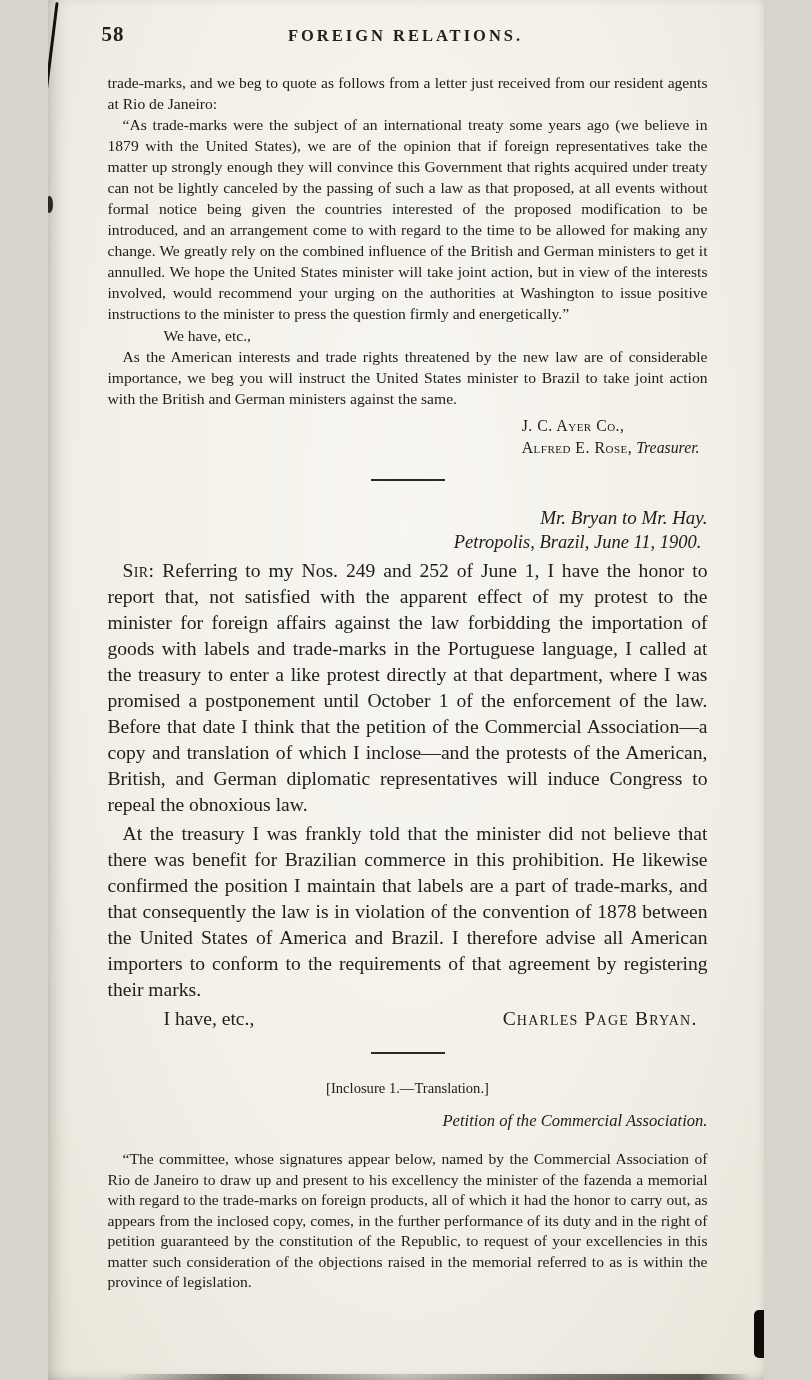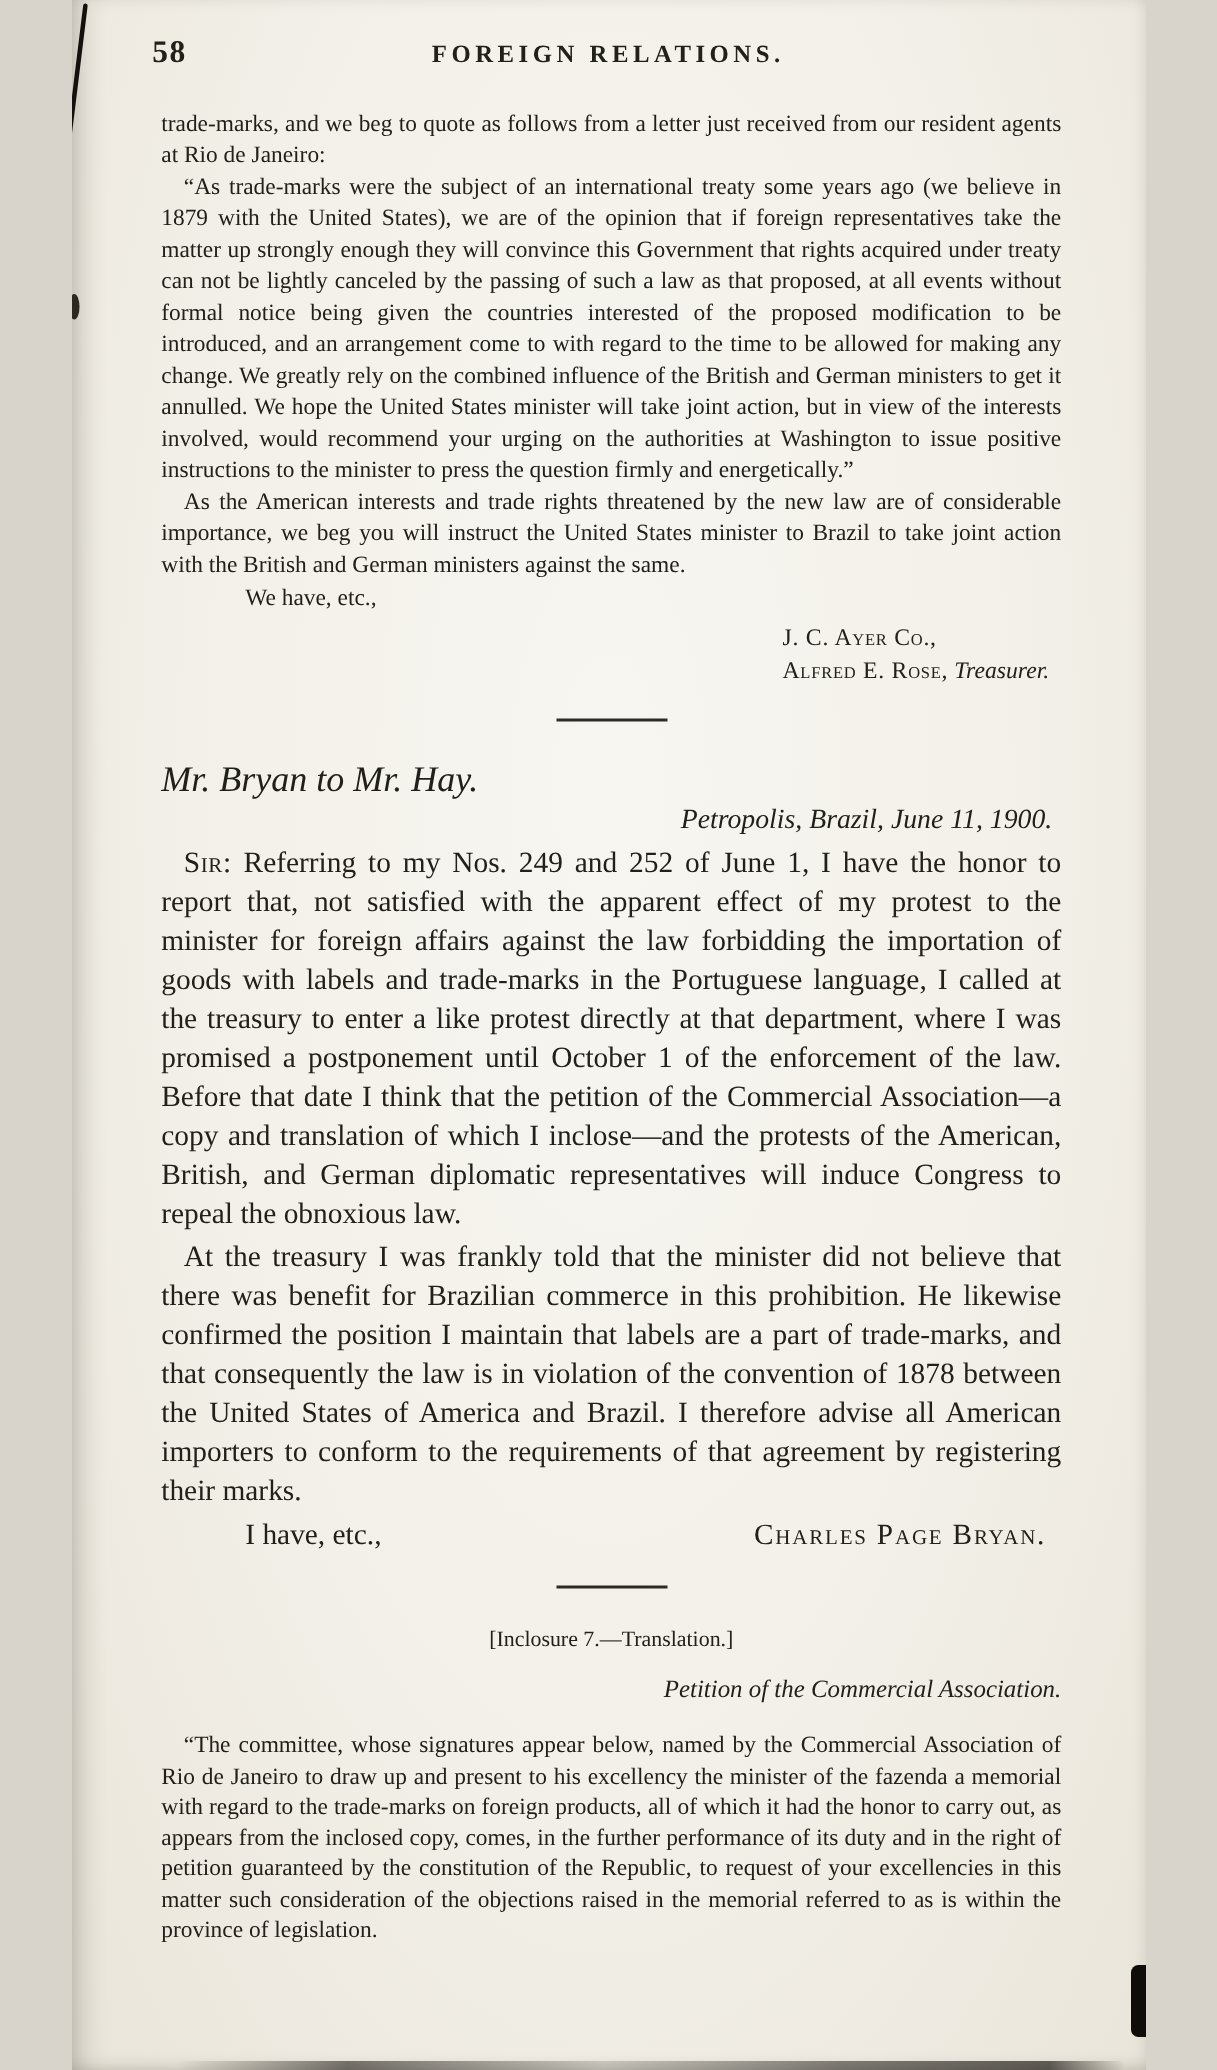--- a/index.html
+++ b/index.html
@@ -39,21 +39,21 @@
   .ital { font-style: italic; }
   .sc { font-variant: small-caps; }
 
   .valediction { text-indent: 56px; margin-top: 1px; }
 
   .sigblock { width: fit-content; margin: 6px 8px 16px auto; font-size: 15.8px; line-height: 22px; text-align: left; }
   .sigblock .sc { letter-spacing: 0.5px; }
 
   .rule { width: 74px; height: 2px; background: #2c2a24; margin: 20px auto 0 auto; }
 
-  .letterhead { margin: 26px 0 0 0; text-align: left; font-style: italic; font-weight: normal; font-size: 24px; }
+  .letterhead { margin: 26px 0 0 0; text-align: right; font-style: italic; font-weight: normal; font-size: 19px; }
 
   .numline { position: relative; margin-top: 22px; height: 26px; }
   .docnum { position: absolute; left: 0; top: 1px; font-size: 19px; }
   .legation { display: block; text-align: center; font-size: 18.5px; letter-spacing: 0.6px; }
   .dateline { text-align: right; padding-right: 6px; font-size: 18.5px; line-height: 25px; margin-top: 1px; }
 
   .bodypara { margin-top: 3px; }
   .bodypara .sc { letter-spacing: 0.4px; }
 
   .closeline { display: flex; justify-content: space-between; align-items: baseline; margin-top: 3px; padding: 0 10px 0 56px; }
@@ -75,22 +75,22 @@
 
   <header class="running-head">
     <span class="pagenum">58</span>
     <span class="headtitle">FOREIGN RELATIONS.</span>
   </header>
 
   <main class="content">
 
     <p class="small">trade-marks, and we beg to quote as follows from a letter just received from our resident agents at Rio de Janeiro:</p>
     <p class="small indent">“As trade-marks were the subject of an international treaty some years ago (we believe in 1879 with the United States), we are of the opinion that if foreign representatives take the matter up strongly enough they will convince this Government that rights acquired under treaty can not be lightly canceled by the passing of such a law as that proposed, at all events without formal notice being given the countries interested of the proposed modification to be introduced, and an arrangement come to with regard to the time to be allowed for making any change. We greatly rely on the combined influence of the British and German ministers to get it annulled. We hope the United States minister will take joint action, but in view of the interests involved, would recommend your urging on the authorities at Washington to issue positive instructions to the minister to press the question firmly and energetically.”</p>
+    <p class="small valediction">We have, etc.,</p>
     <p class="small indent">As the American interests and trade rights threatened by the new law are of considerable importance, we beg you will instruct the United States minister to Brazil to take joint action with the British and German ministers against the same.</p>
-    <p class="small valediction">We have, etc.,</p>
 
     <div class="sigblock">
       <div class="sc">J. C. Ayer Co.,</div>
       <div><span class="sc">Alfred E. Rose,</span> <span class="ital">Treasurer.</span></div>
     </div>
 
     <div class="rule"></div>
 
     <h2 class="letterhead">Mr. Bryan to Mr. Hay.</h2>
 
@@ -99,18 +99,18 @@
     <p class="big indent bodypara"><span class="sc">Sir:</span><span> Referring to my Nos. 249 and 252 of June 1, I have the honor to report that, not satisfied with the apparent effect of my protest to the minister for foreign affairs against the law forbidding the importation of goods with labels and trade-marks in the Portuguese language, I called at the treasury to enter a like protest directly at that department, where I was promised a postponement until October 1 of the enforcement of the law.  Before that date I think that the petition of the Commercial Association—a copy and translation of which I inclose—and the protests of the American, British, and German diplomatic representatives will induce Congress to repeal the obnoxious law.</span></p>
     <p class="big indent bodypara">At the treasury I was frankly told that the minister did not believe that there was benefit for Brazilian commerce in this prohibition.  He likewise confirmed the position I maintain that labels are a part of trade-marks, and that consequently the law is in violation of the convention of 1878 between the United States of America and Brazil.  I therefore advise all American importers to conform to the requirements of that agreement by registering their marks.</p>
 
     <div class="closeline">
       <span class="big">I have, etc.,</span>
       <span class="big sc sig2">Charles Page Bryan.</span>
     </div>
 
     <div class="rule"></div>
 
-    <div class="inclosure-caption">[Inclosure 7.—Translation.]</div>
+    <div class="inclosure-caption">[Inclosure 1.—Translation.]</div>
     <h3 class="inclosure-title">Petition of the Commercial Association.</h3>
     <p class="small indent petition">“The committee, whose signatures appear below, named by the Commercial Association of Rio de Janeiro to draw up and present to his excellency the minister of the fazenda a memorial with regard to the trade-marks on foreign products, all of which it had the honor to carry out, as appears from the inclosed copy, comes, in the further performance of its duty and in the right of petition guaranteed by the constitution of the Republic, to request of your excellencies in this matter such consideration of the objections raised in the memorial referred to as is within the province of legislation.</p>
 
   </main>
 </div>
 
 </body></html>

